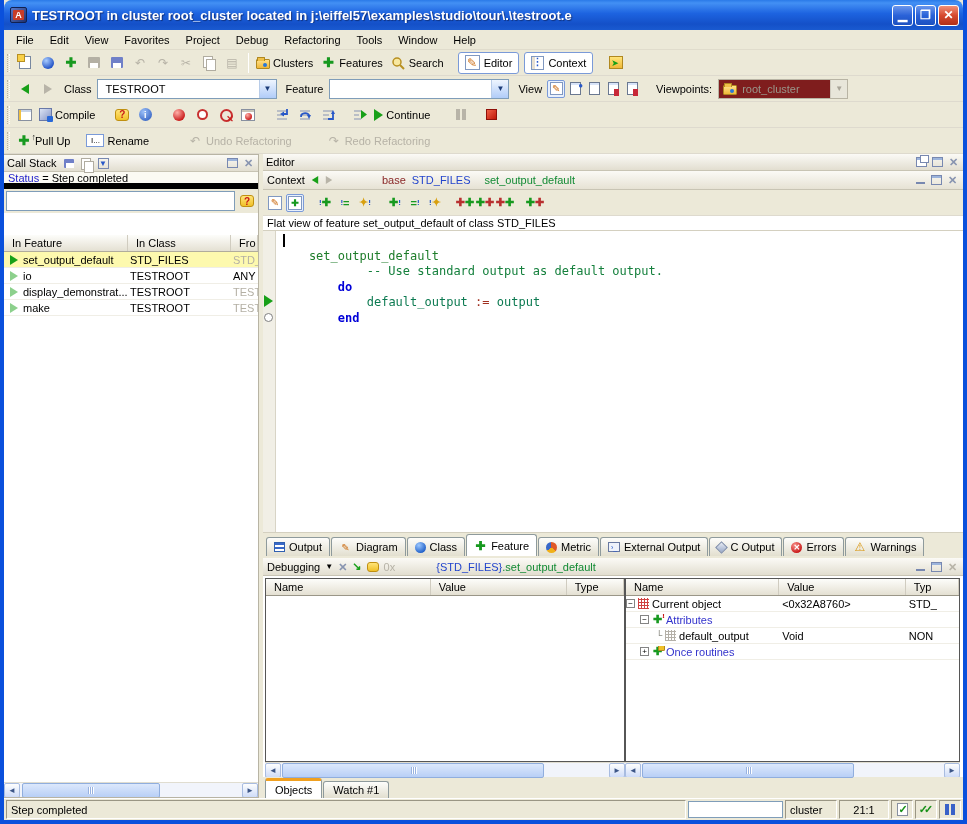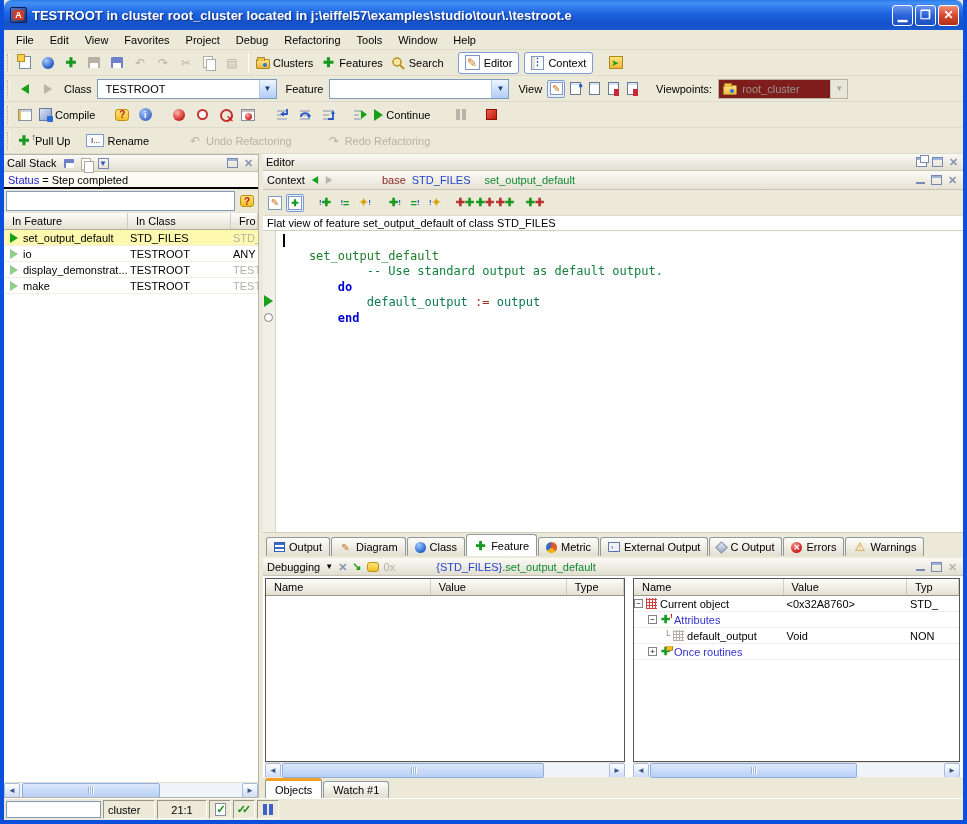--- a/index.html
+++ b/index.html
@@ -99,26 +99,26 @@
      background:linear-gradient(180deg,#fbfaf6,#e2ded0);border-bottom:1px solid #c8c4b4;}
   .mini-header .mtitle{padding-right:2px;}
   .mh-ico{width:13px;height:13px;display:flex;align-items:center;justify-content:center;font-size:10px;color:#6878a0;}
   .mh-right{margin-left:auto;display:flex;gap:3px;}
   .ic-box{width:11px;height:10px;border:1px solid #7888b0;box-shadow:inset 0 2px 0 #9cb4dc;}
   .ic-x{color:#8894b0;font-weight:bold;font-size:11px;line-height:10px;}
   .ic-min{width:9px;height:3px;border-bottom:2px solid #7888b0;margin-top:5px;}
   .ic-float{width:11px;height:10px;border:1px solid #7888b0;box-shadow:inset 0 2px 0 #9cb4dc;position:relative;background:#fff;}
   .ic-float::before{content:"";position:absolute;right:-3px;top:-3px;width:7px;height:6px;border:1px solid #7888b0;background:#fff;}
   .ic-darr{width:11px;height:11px;border:1px solid #7888b0;display:flex;align-items:center;justify-content:center;font-size:8px;color:#2858c8;}
-  .cs-status{height:17px;flex:0 0 17px;background:#fbfaf3;border-bottom:2px solid #000000;display:flex;align-items:center;padding:0 4px;gap:3px;}
+  .cs-status{height:17px;flex:0 0 17px;background:#fbfaf3;border-bottom:6px solid #000000;display:flex;align-items:center;padding:0 4px;gap:3px;}
   .cs-status .st-label{color:#2222cc;}
   .cs-filter{height:24px;flex:0 0 24px;background:#ece9d8;display:flex;align-items:center;padding:1px 2px;gap:3px;}
   .cs-filter input{flex:1;height:20px;border:1px solid #7f9db9;font-family:"Liberation Sans",sans-serif;font-size:11px;padding:0 3px;}
   .cs-table{flex:1 1 auto;display:flex;flex-direction:column;background:#fff;overflow:hidden;min-height:0;}
-  .cs-headrow{height:17px;flex:0 0 17px;display:flex;background:linear-gradient(180deg,#fdfdfa,#e4e0d2);border-bottom:1px solid #b0ac9c;overflow:hidden;}
+  .cs-headrow{height:17px;flex:0 0 17px;display:flex;background:linear-gradient(180deg,#fdfdfa,#e4e0d2);border-bottom:1px solid #b0ac9c;overflow:hidden;margin-top:22px;}
   .cs-headrow .cs-col{border-right:1px solid #d0ccc0;padding:2px 0 0 8px;}
   .cs-col0{width:124px;flex:0 0 124px;overflow:hidden;white-space:nowrap;}
   .cs-col1{width:103px;flex:0 0 103px;overflow:hidden;white-space:nowrap;}
   .cs-col2{flex:1 1 auto;overflow:hidden;white-space:nowrap;}
   .cs-row{height:16px;flex:0 0 16px;display:flex;align-items:center;border-bottom:1px solid #f0eee6;}
   .cs-row .cs-col0{display:flex;align-items:center;gap:5px;padding-left:6px;}
   .cs-row .cs-col1,.cs-row .cs-col2{padding-left:2px;}
   .cs-row.current{background:#fdf9ae;}
   .cs-row .dim{color:#b4b0a4;}
   .arrow{width:0;height:0;border-left:8px solid #18a018;border-top:5px solid transparent;border-bottom:5px solid transparent;}
@@ -177,21 +177,21 @@
   .ico-coutput{width:9px;height:9px;background:linear-gradient(135deg,#e8ecf4,#98a8c8);border:1px solid #7888a8;transform:rotate(45deg);}
   .ico-errors{width:11px;height:11px;border-radius:50%;background:radial-gradient(circle at 35% 30%,#f89088,#c81818 75%);color:#fff;font-size:8px;font-weight:bold;display:flex;align-items:center;justify-content:center;}
   .ico-warnings{color:#d89000;font-size:12px;}
   
   .debug-panel{height:240px;flex:0 0 240px;display:flex;flex-direction:column;background:#ece9d8;margin-top:2px;}
   .debug-header{height:18px;flex:0 0 18px;display:flex;align-items:center;gap:5px;padding:0 4px;
      background:linear-gradient(180deg,#fbfaf6,#e2ded0);border-bottom:1px solid #c8c4b4;}
   .dbg-ctx{margin-left:36px;}
   .dbg-class{color:#2244cc;}
   .dbg-feature{color:#118a33;}
-  .debug-body{flex:1 1 auto;display:flex;background:#fff;padding:2px 3px 0 2px;gap:8px;min-height:0;}
+  .debug-body{flex:1 1 auto;display:flex;background:#fff;padding:2px 3px 0 2px;min-height:0;}
   .dtable-wrap{display:flex;flex-direction:column;min-width:0;}
   .dtable-wrap.left{width:360px;flex:0 0 360px;}
   .dtable-wrap.right{flex:1 1 auto;}
   .dtable{flex:1 1 auto;border:1px solid #565656;display:flex;flex-direction:column;overflow:hidden;background:#fff;}
   .dheadrow{height:17px;flex:0 0 17px;display:flex;background:linear-gradient(180deg,#fdfdfa,#e4e0d2);border-bottom:1px solid #9a9688;overflow:hidden;}
   .dheadrow .dcell{border-right:1px solid #d0ccc0;padding:2px 0 0 8px;}
   .dcell{overflow:hidden;white-space:nowrap;}
   .dname{flex:0 0 46%;width:46%;}
   .dval{flex:0 0 38%;width:38%;padding-left:3px;}
   .dtyp{flex:1 1 auto;padding-left:3px;}
@@ -809,20 +809,21 @@
         <div class="debug-tabs" id="debug-tabs">
             <div class="dtab active">Objects</div>
             <div class="dtab">Watch #1</div>
           </div>
       </div>
 
     </div>
   </div>
 
   <div class="statusbar">
+    <span class="sb-cell sb-msg">Step completed</span>
     <span class="sb-cell sb-progress"></span>
     <span class="sb-cell sb-mode">cluster</span>
     <span class="sb-cell sb-pos">21:1</span>
     <span class="sb-cell sb-ico">
         <span class="i-checkdoc"></span>
       </span>
     <span class="sb-cell sb-ico">
         <span class="i-checkdbl">✓✓</span>
       </span>
     <span class="sb-cell sb-ico">

